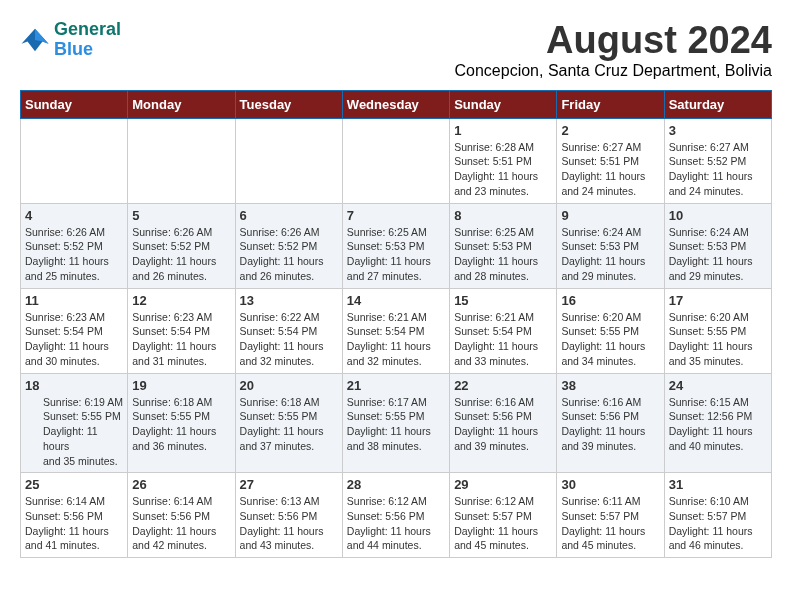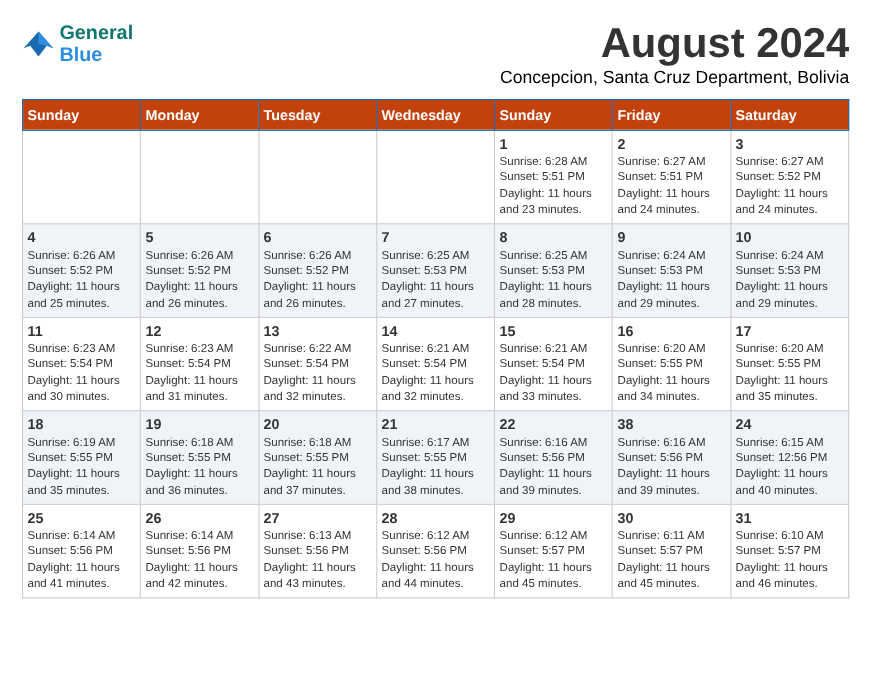--- a/index.html
+++ b/index.html
@@ -46,21 +46,21 @@
     .subtitle {
       font-size: 16px;
       color: #000000;
     }
     table {
       width: 100%;
       border-collapse: collapse;
       table-layout: fixed;
     }
     thead tr th {
-      background-color: #c2410c;
+      background-color: #7f1d1d;
       color: #fff;
       font-size: 13px;
       font-weight: bold;
       padding: 6px 4px;
       text-align: left;
       border: 1px solid #1a6ab0;
     }
     tbody tr td {
       border: 1px solid #ccc;
       vertical-align: top;
@@ -245,21 +245,21 @@
           <span class="day-number">17</span>
           <div class="day-info" style="white-space: pre-line;">Sunrise: 6:20 AM
 Sunset: 5:55 PM
 Daylight: 11 hours
 and 35 minutes.</div>
         </td>
       </tr>
       <tr>
         <td>
           <span class="day-number">18</span>
-          <div class="day-info" style="white-space: pre-line;">Sunrise: 6:19 AM
+          <div class="day-info" style="white-space: pre-line; margin-left: 18px;">Sunrise: 6:19 AM
 Sunset: 5:55 PM
 Daylight: 11 hours
 and 35 minutes.</div>
         </td>
         <td>
           <span class="day-number">19</span>
           <div class="day-info" style="white-space: pre-line;">Sunrise: 6:18 AM
 Sunset: 5:55 PM
 Daylight: 11 hours
 and 36 minutes.</div>

